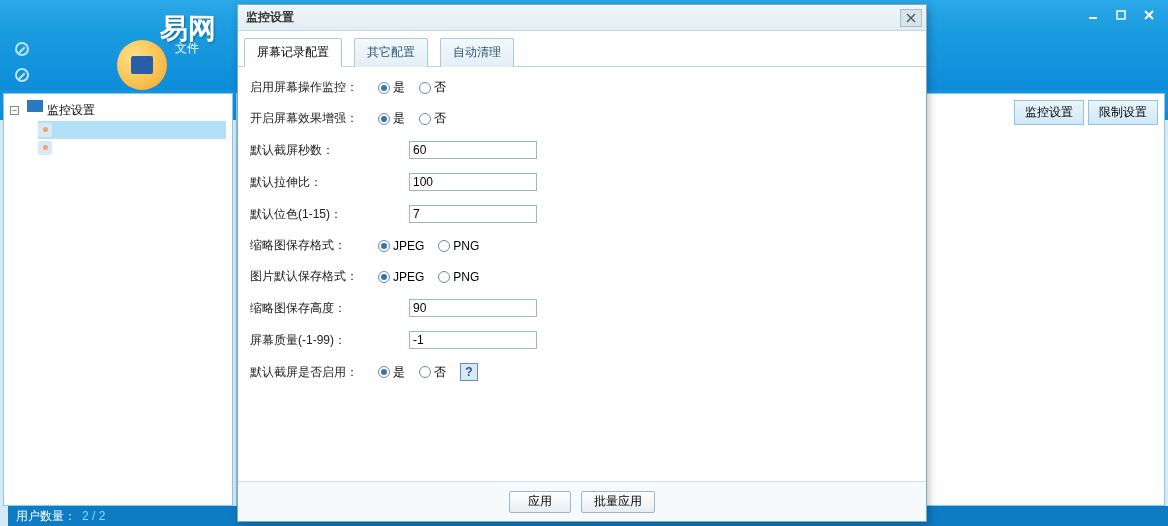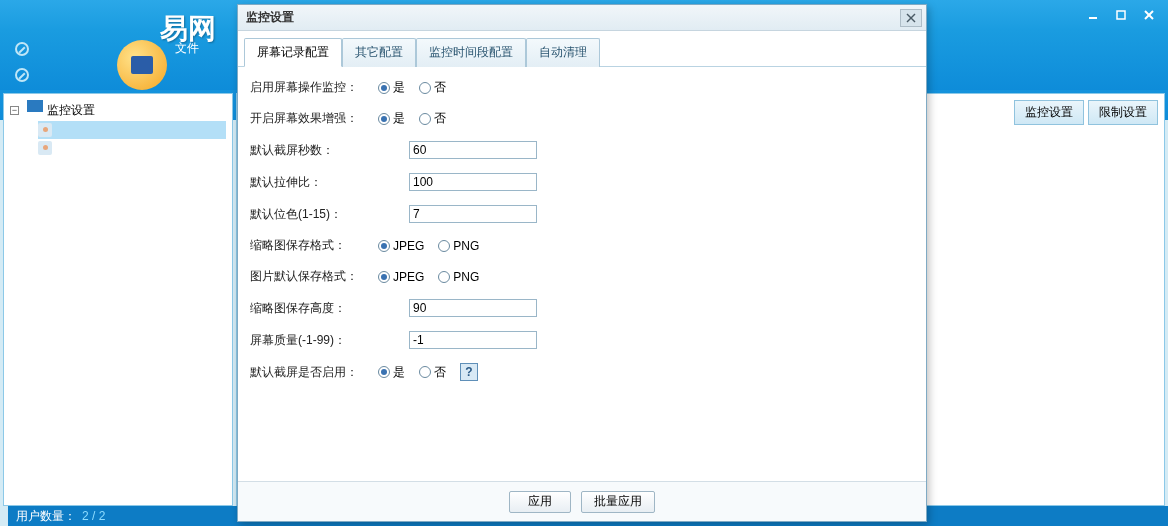--- a/index.html
+++ b/index.html
@@ -25,21 +25,21 @@
     .user-row { display: flex; align-items: center; gap: 4px; padding: 2px 0; }
     .user-row.sel { background: #b3dff7; }
     .content { flex: 1; background: #fff; border: 1px solid #8cc9e8; margin: 3px 3px 0 3px; position: relative; }
     .top-tabs { position: absolute; right: 6px; top: 6px; display: flex; gap: 4px; }
     .top-tab { background: linear-gradient(to bottom, #eaf5fb, #cfe8f5); border: 1px solid #90c3de; padding: 3px 10px; cursor: pointer; }
     .status-bar { position: absolute; left: 8px; right: 0; bottom: 0; height: 20px; background: #0d7cc5; color: #fff; display: flex; align-items: center; padding-left: 8px; gap: 6px; }
     .status-bar .val { color: #8ddcff; }
     .modal { position: absolute; left: 237px; top: 4px; width: 690px; height: 518px; background: #fff; border: 1px solid #7faac4; box-shadow: 2px 3px 8px rgba(0,0,0,.25); display: flex; flex-direction: column; }
     .modal-title { background: linear-gradient(to bottom, #f1f6f9, #e1ecf3); height: 26px; display: flex; align-items: center; justify-content: space-between; padding: 0 4px 0 8px; border-bottom: 1px solid #c6d5df; font-weight: bold; color: #333; }
     .modal-close { width: 22px; height: 18px; background: #d7e4ec; border: 1px solid #aebdc7; display: flex; align-items: center; justify-content: center; color: #4a5a65; cursor: pointer; }
-    .modal-tab-row { display: flex; padding: 6px 6px 0 6px; border-bottom: 1px solid #b9d3e2; gap: 0; }
+    .modal-tab-row { display: flex; padding: 6px 6px 0 6px; border-bottom: 1px solid #b9d3e2; gap: 12px; }
     .modal-tab { background: linear-gradient(to bottom, #f3f9fc, #e3eef5); border: 1px solid #acc8d9; border-bottom: none; padding: 5px 12px; cursor: pointer; color: #2a5570; border-radius: 2px 2px 0 0; position: relative; top: 1px; }
     .modal-tab.active { background: #fff; border-bottom: 1px solid #fff; color: #000; }
     .modal-body { flex: 1; padding: 12px 10px; overflow: auto; }
     .form-row { display: flex; align-items: center; margin-bottom: 14px; gap: 12px; }
     .form-label { width: 118px; text-align: left; padding-left: 2px; color: #222; }
     .form-ctrl { display: flex; align-items: center; gap: 14px; }
     .radio-wrap { display: flex; align-items: center; gap: 3px; cursor: pointer; }
     .radio-circle { width: 12px; height: 12px; border: 1px solid #6a8aa0; border-radius: 50%; display: flex; align-items: center; justify-content: center; background: #fff; }
     .radio-circle.checked::after { content: ""; width: 6px; height: 6px; border-radius: 50%; background: #3a72b1; }
     input.text-input { border: 1px solid #9ab6c8; height: 18px; padding: 0 3px; width: 128px; background: #fff; margin-left: 31px; }
@@ -118,21 +118,20 @@
     <div class="modal-close">
       <svg width="10" height="10">
           <line x1="1" y1="1" x2="9" y2="9" stroke="#4a5a65" stroke-width="1.5"></line>
           <line x1="9" y1="1" x2="1" y2="9" stroke="#4a5a65" stroke-width="1.5"></line>
         </svg>
     </div>
   </div>
   <div class="modal-tab-row">
     <div class="modal-tab active">屏幕记录配置</div>
     <div class="modal-tab">其它配置</div>
-    <div class="modal-tab">监控时间段配置</div>
     <div class="modal-tab">自动清理</div>
   </div>
   <div class="modal-body">
 
     <div class="form-row">
       <span class="form-label">启用屏幕操作监控：</span>
       <div class="form-ctrl">
         <span class="radio-wrap">
             <span class="radio-circle checked"></span>
             <span>是</span>

